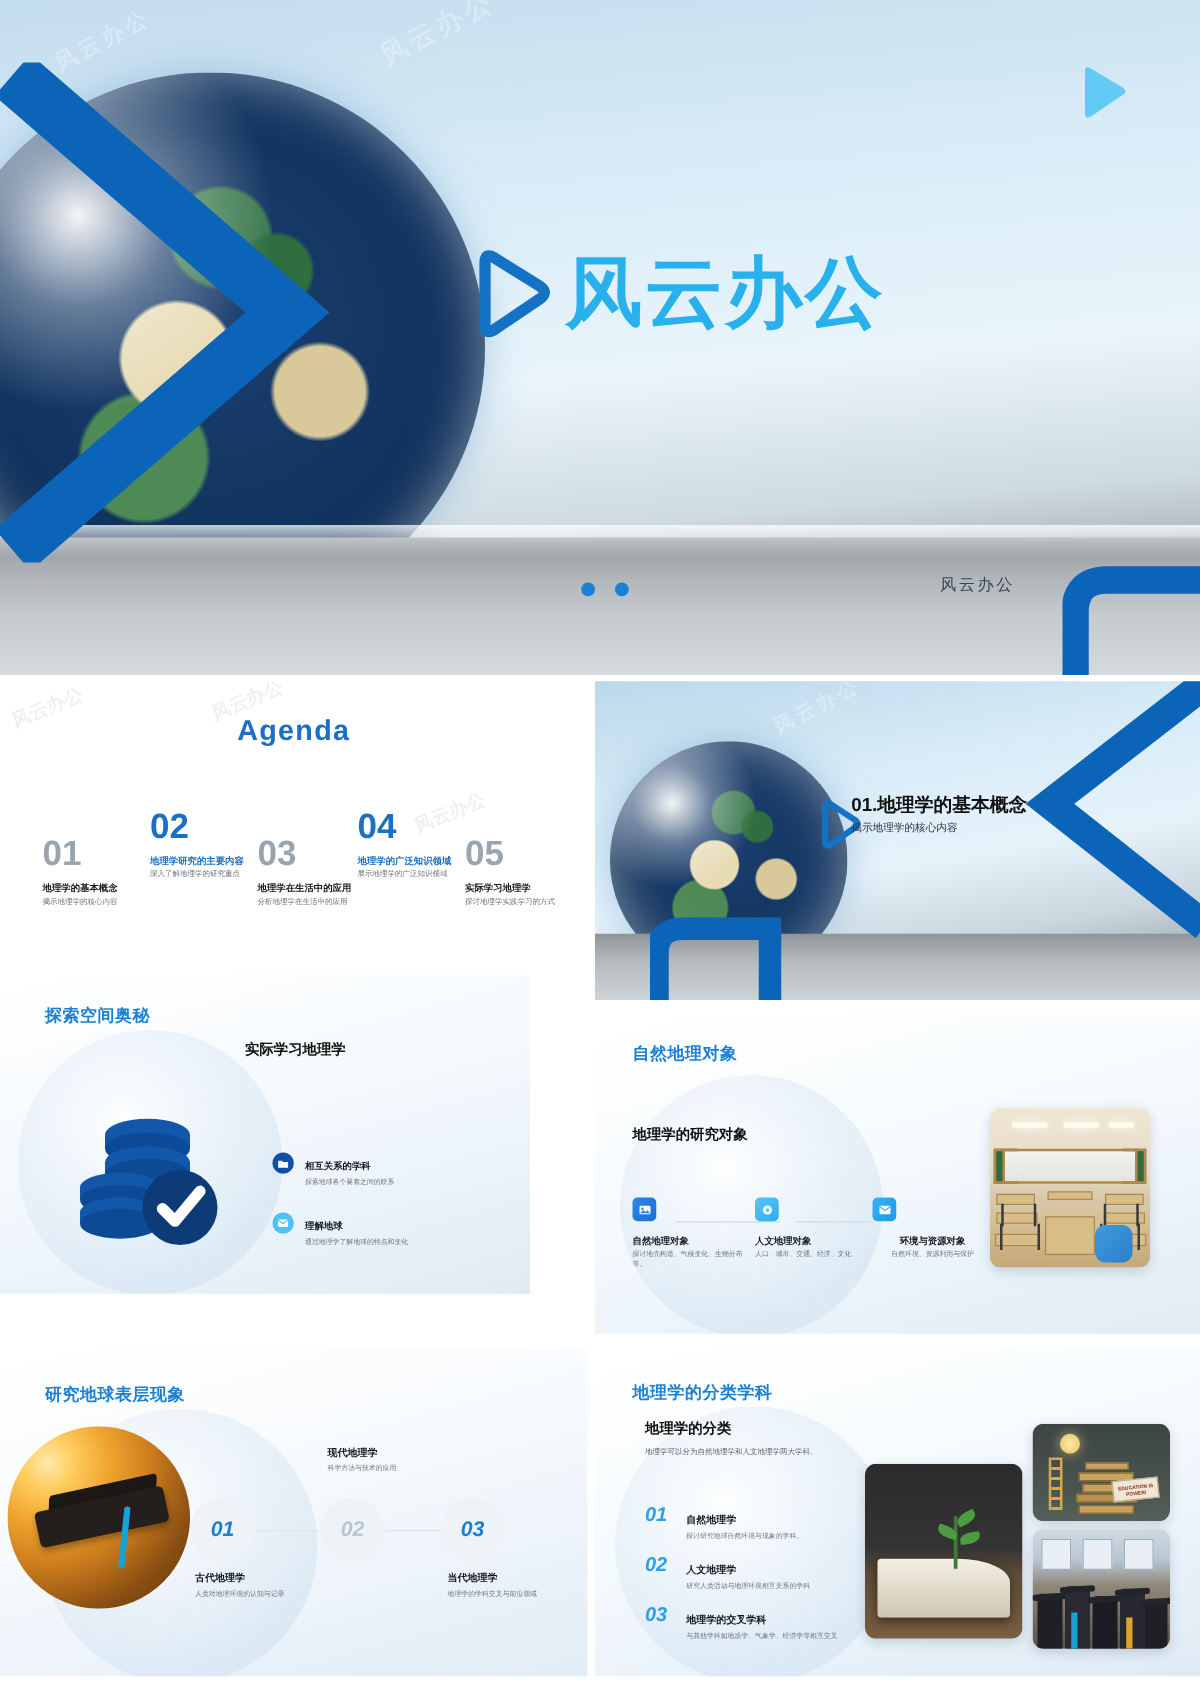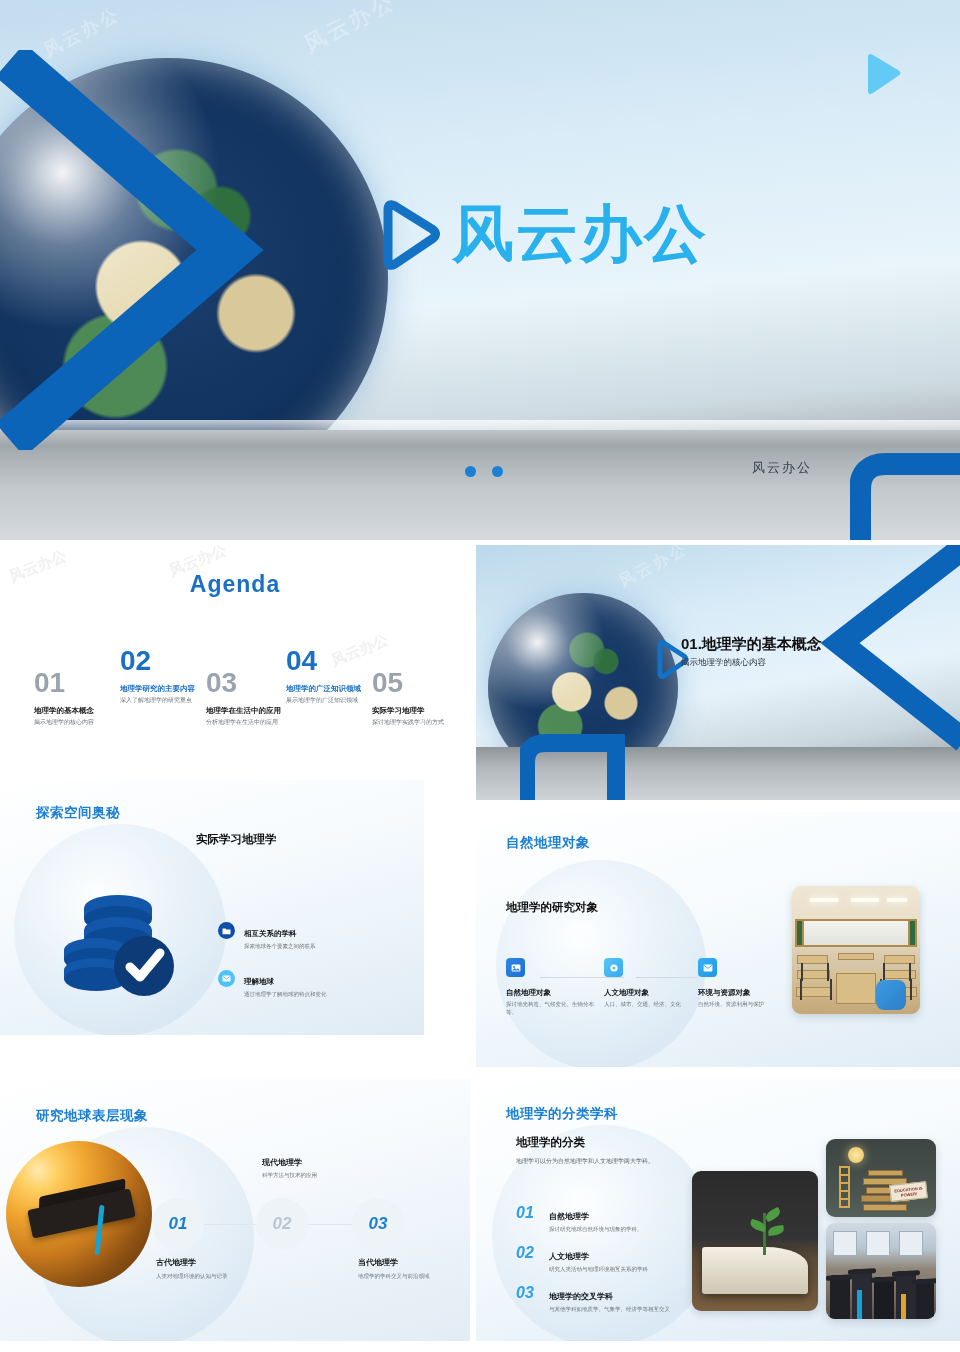--- a/index.html
+++ b/index.html
@@ -363,21 +363,21 @@
       <span class="sq b2">
         <svg width="10" height="10" viewBox="0 0 10 10">
             <circle cx="5" cy="5" r="3.6" fill="#fff"></circle>
             <circle cx="5" cy="5" r="1.5" fill="#59c4f8"></circle>
           </svg>
       </span>
       <div class="t">人文地理对象</div>
       <div class="d">人口、城市、交通、经济、文化</div>
     </div>
 
-    <div class="col3" style="left:222px;top:146px;">
+    <div class="col3" style="left:222px;top:146px;text-align:center;">
       <span class="sq b3">
         <svg width="10" height="8" viewBox="0 0 10 8">
             <rect x="0.6" y="0.6" width="8.8" height="6.8" rx="1" fill="#fff"></rect>
             <path d="M1 1.4 L5 4.4 L9 1.4" fill="none" stroke="#35b3f5" stroke-width="1"></path>
           </svg>
       </span>
       <div class="t">环境与资源对象</div>
       <div class="d">自然环境、资源利用与保护</div>
     </div>
 

